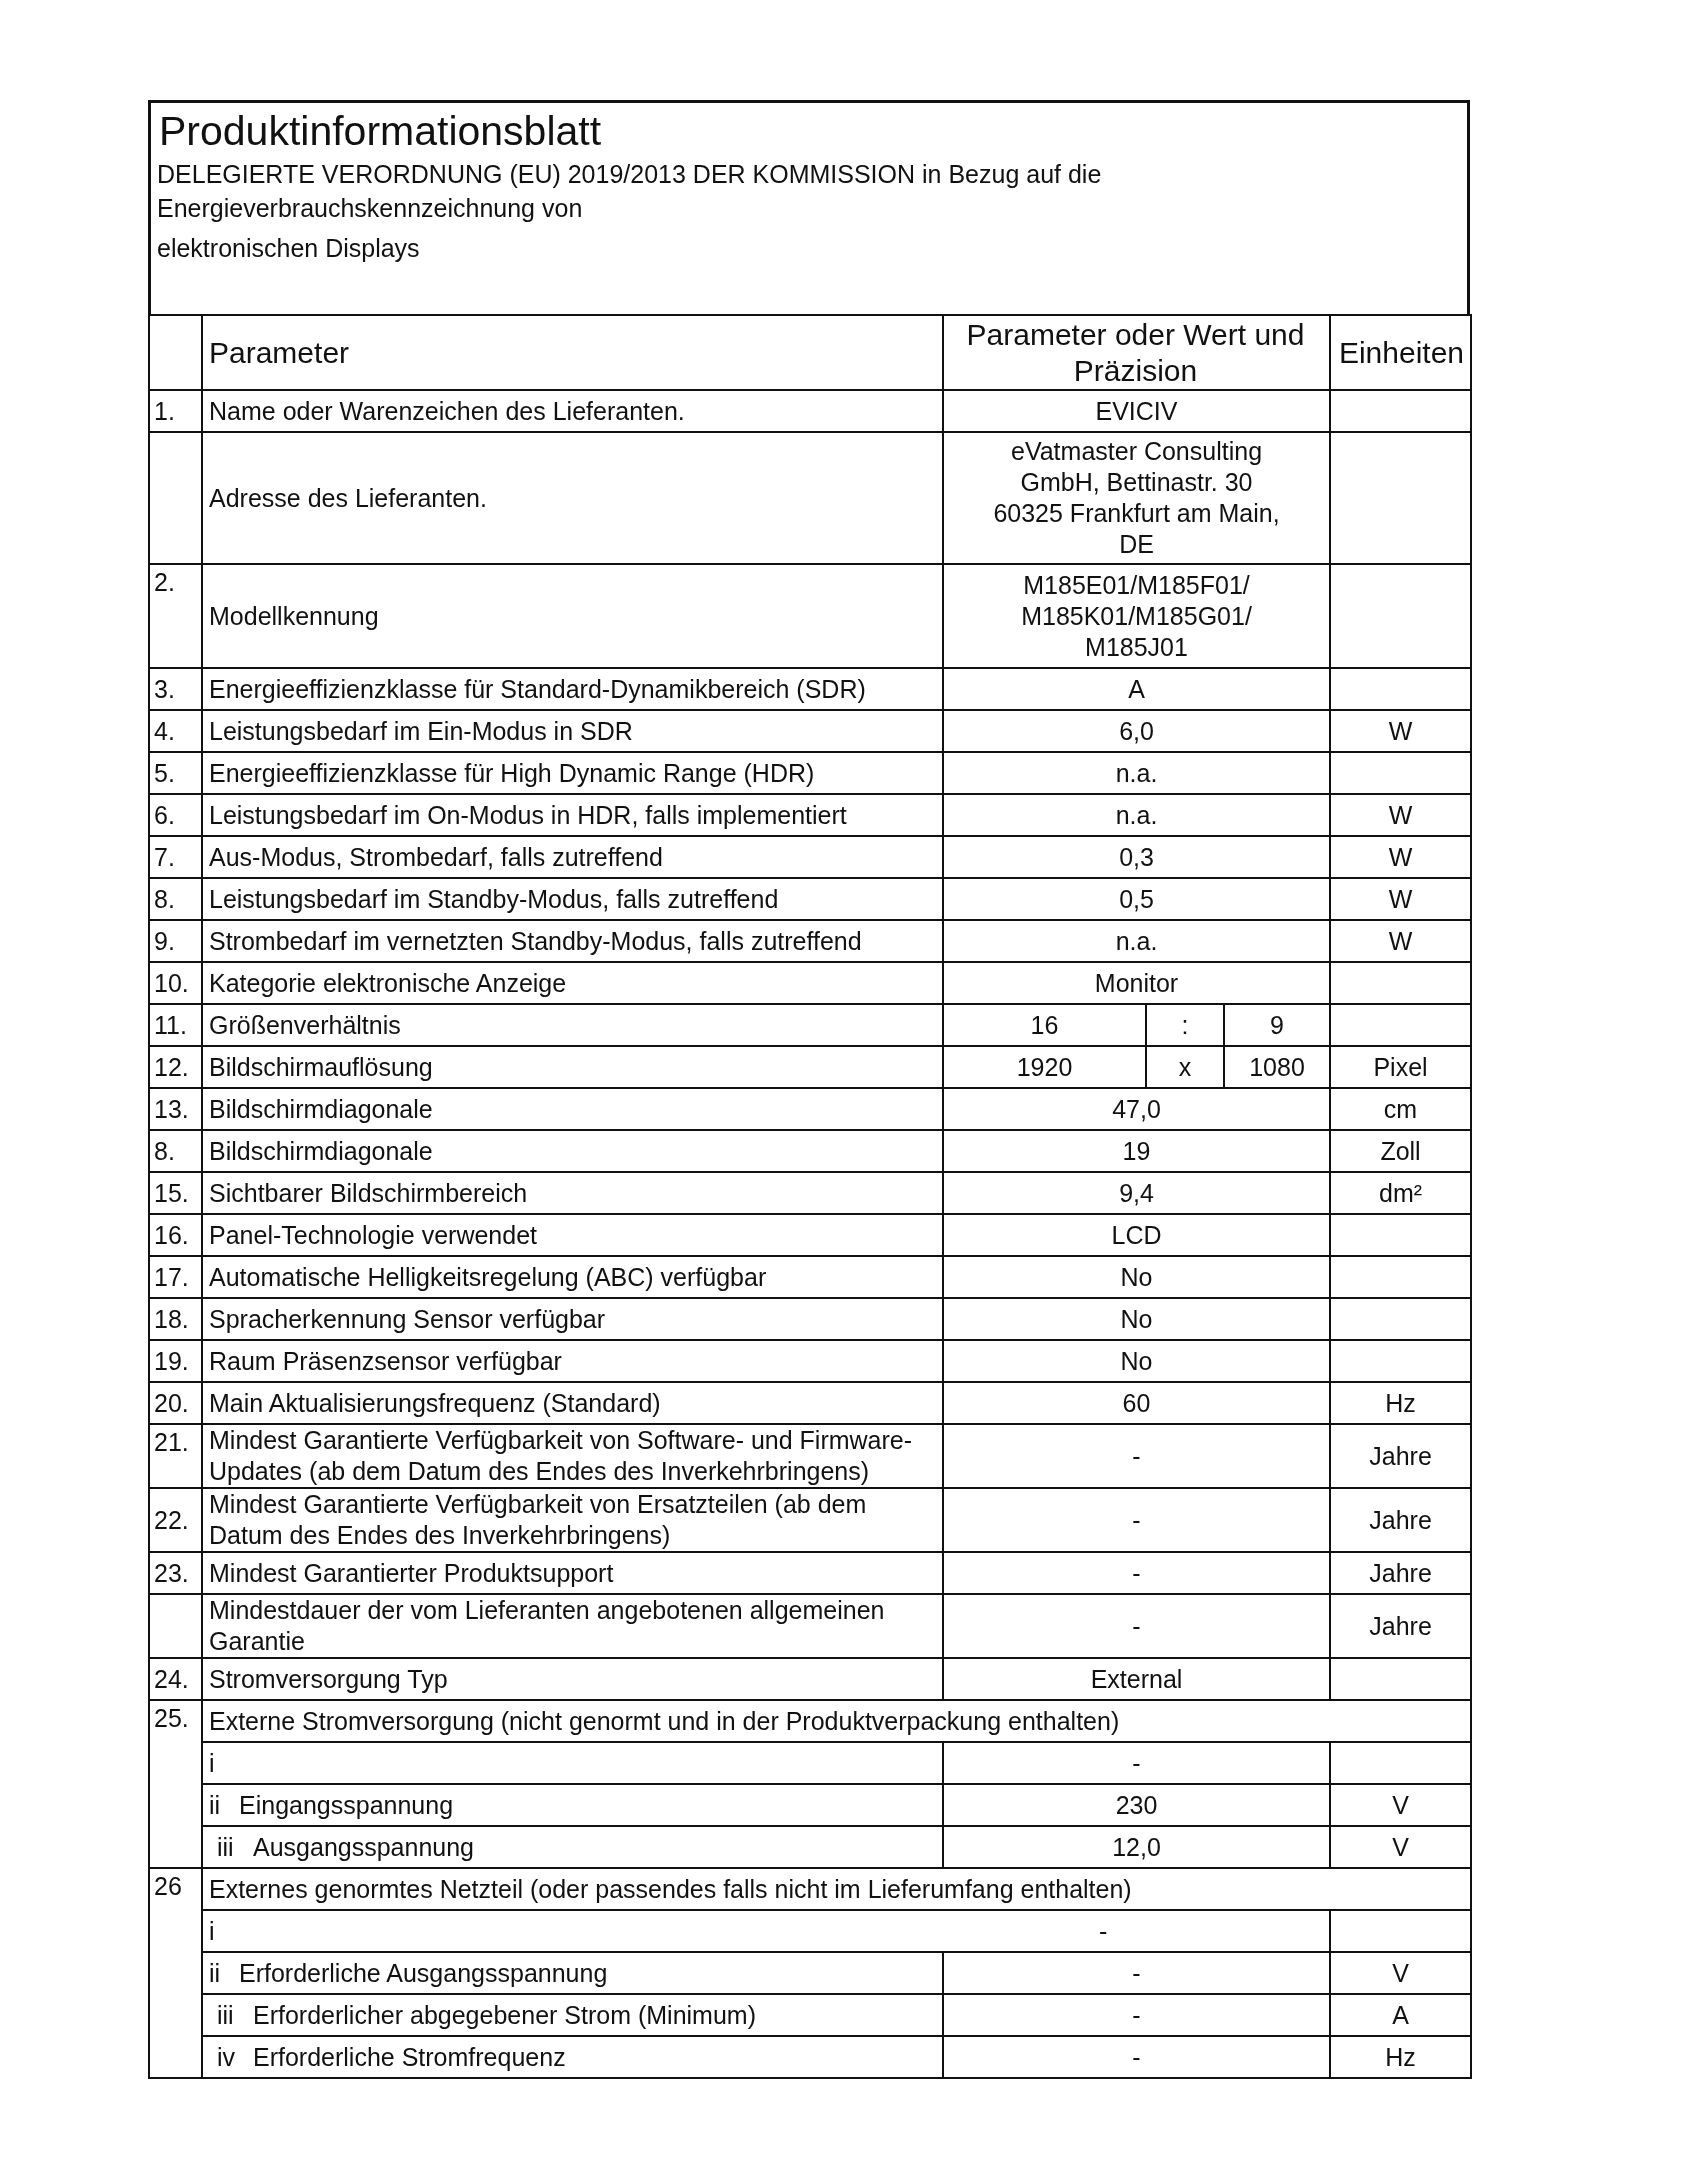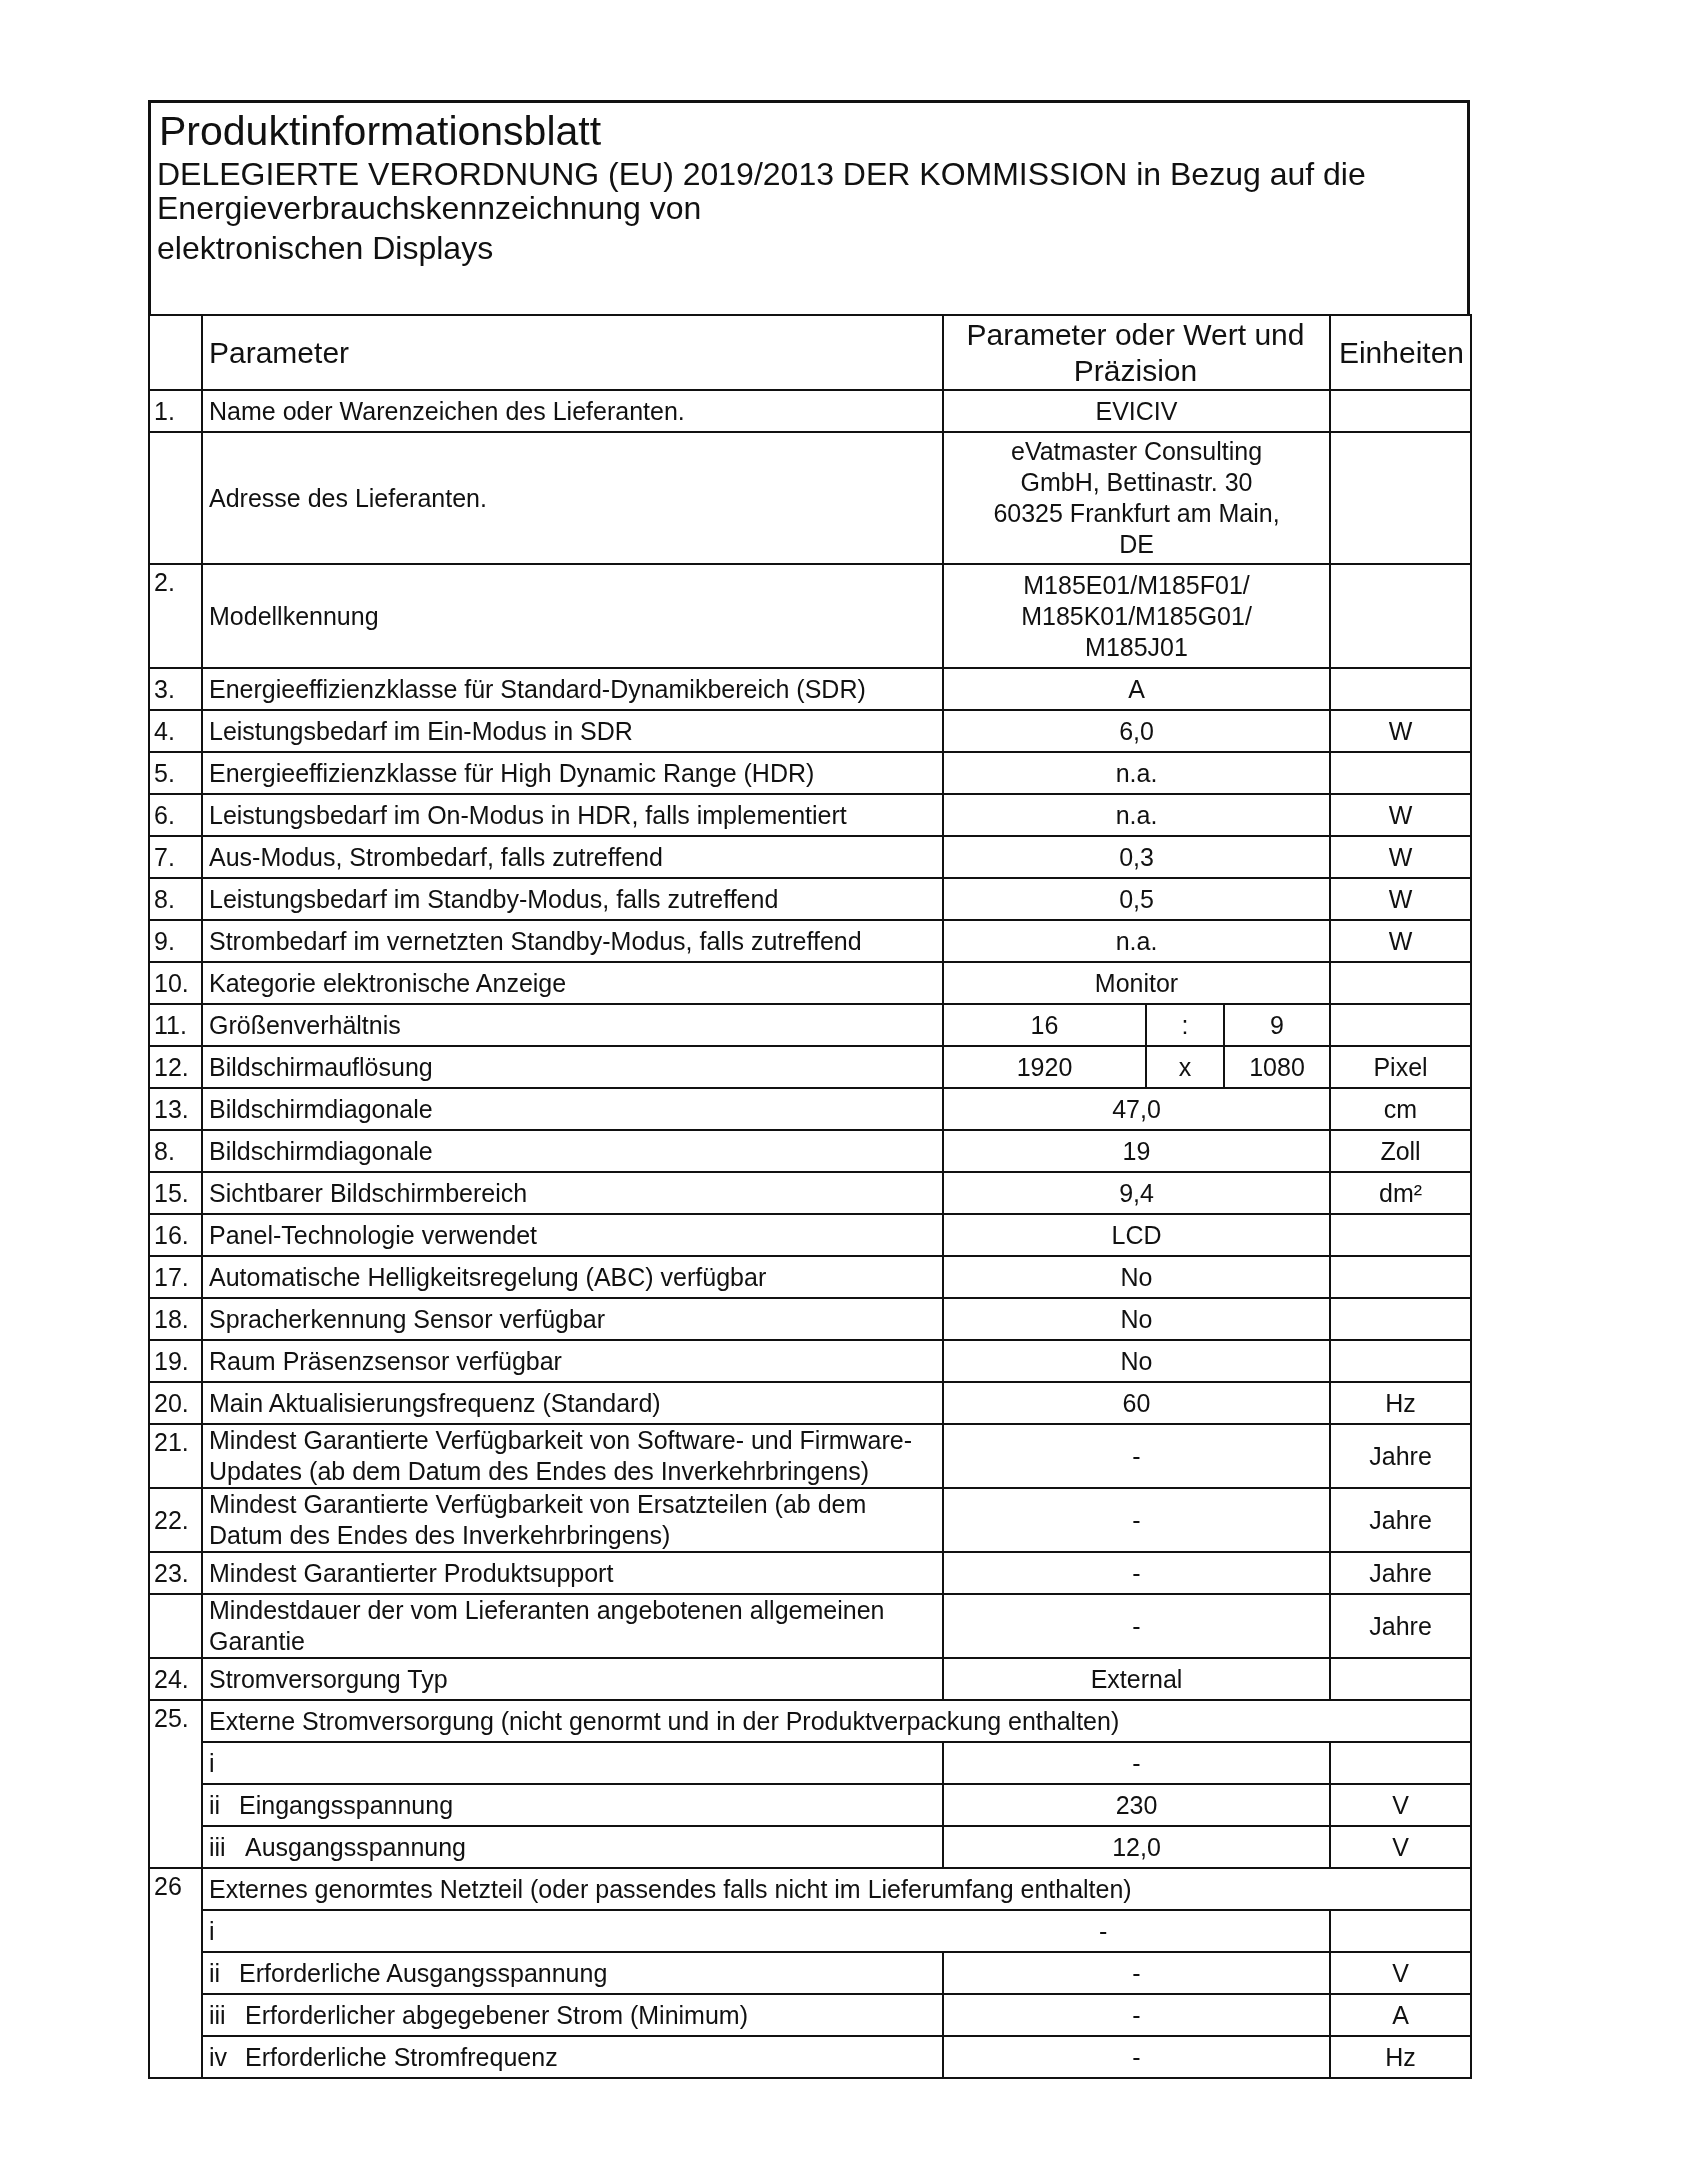--- a/index.html
+++ b/index.html
@@ -1,35 +1,35 @@
 <!DOCTYPE html>
 <html><head>
 <meta charset="utf-8">
 <style>
   html, body { margin: 0; padding: 0; background: #ffffff; }
   body { width: 1683px; height: 2178px; position: relative; font-family: "Liberation Sans", sans-serif; color: #111; }
   .sheet { position: absolute; left: 148px; top: 100px; width: 1322px; }
   .title-block { border: 3px solid #111; border-bottom: none; height: 214px; position: relative; box-sizing: border-box; }
   .title { position: absolute; left: 8px; top: 4px; font-size: 41px; line-height: 48px; }
-  .sub { position: absolute; left: 6px; font-size: 32px; line-height: 32px; white-space: nowrap; }
+  .sub { position: absolute; left: 6px; font-size: 25px; line-height: 32px; white-space: nowrap; }
   .sub.l1 { top: 55px; }
   .sub.l2 { top: 89px; }
   .sub.l3 { top: 129px; }
 
   table { border-collapse: collapse; width: 1322px; table-layout: fixed; }
   td { border: 2.5px solid #111; font-size: 25px; line-height: 31px; padding: 0 6px; vertical-align: middle; }
   td.num { padding: 0 4px; }
   td.val, td.unit { text-align: center; }
   tr.h45 td { height: 40px; }
   .hdr td { height: 73px; font-size: 30px; line-height: 36px; }
   .hdr td.unit { text-align: right; padding-left: 6px; }
   .hdr td.val { text-align: center; padding-left: 4px; }
   td.top { vertical-align: top; padding-top: 2px; }
   .roman { display: inline-block; width: 30px; }
-  .roman.w3 { width: 36px; }
+  .roman.w3 { width: 36px; margin-left: 8px; }
 </style>
 </head>
 <body>
 
 <div class="sheet">
   <div class="title-block">
     <div class="title">Produktinformationsblatt</div>
     <div class="sub l1">DELEGIERTE VERORDNUNG (EU) 2019/2013 DER KOMMISSION in Bezug auf die</div>
     <div class="sub l2">Energieverbrauchskennzeichnung  von</div>
     <div class="sub l3">elektronischen Displays</div>

